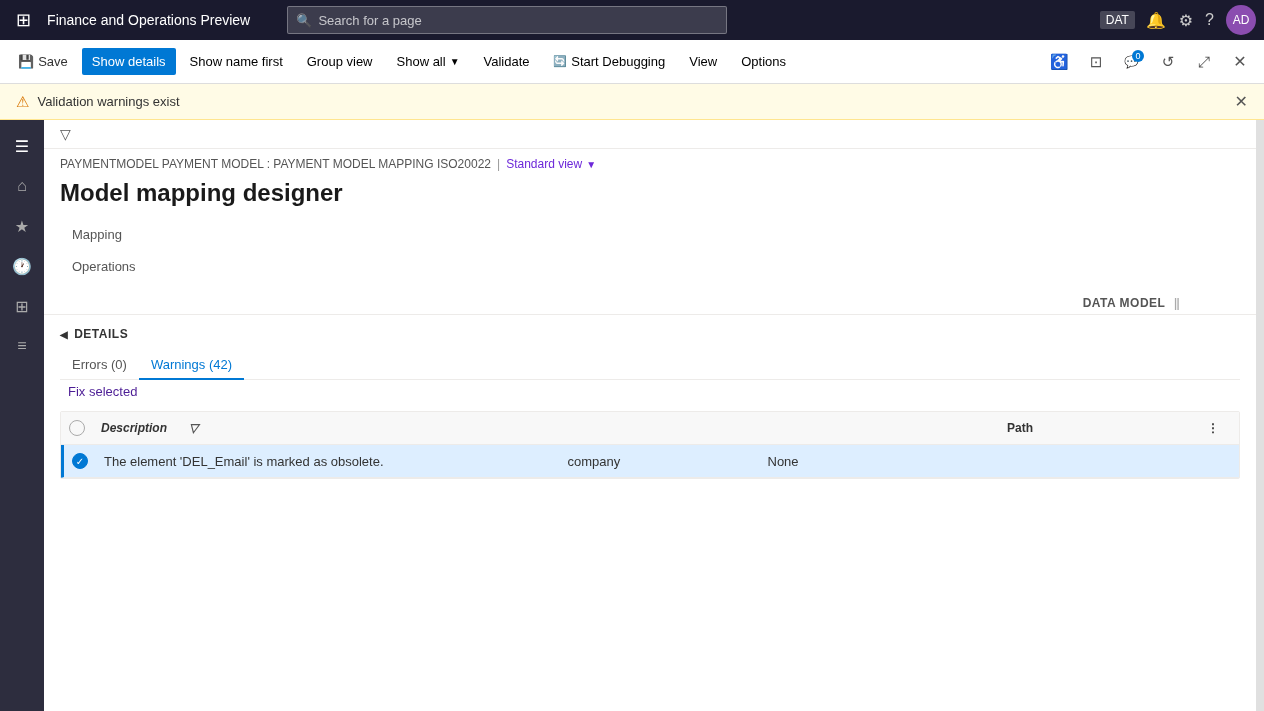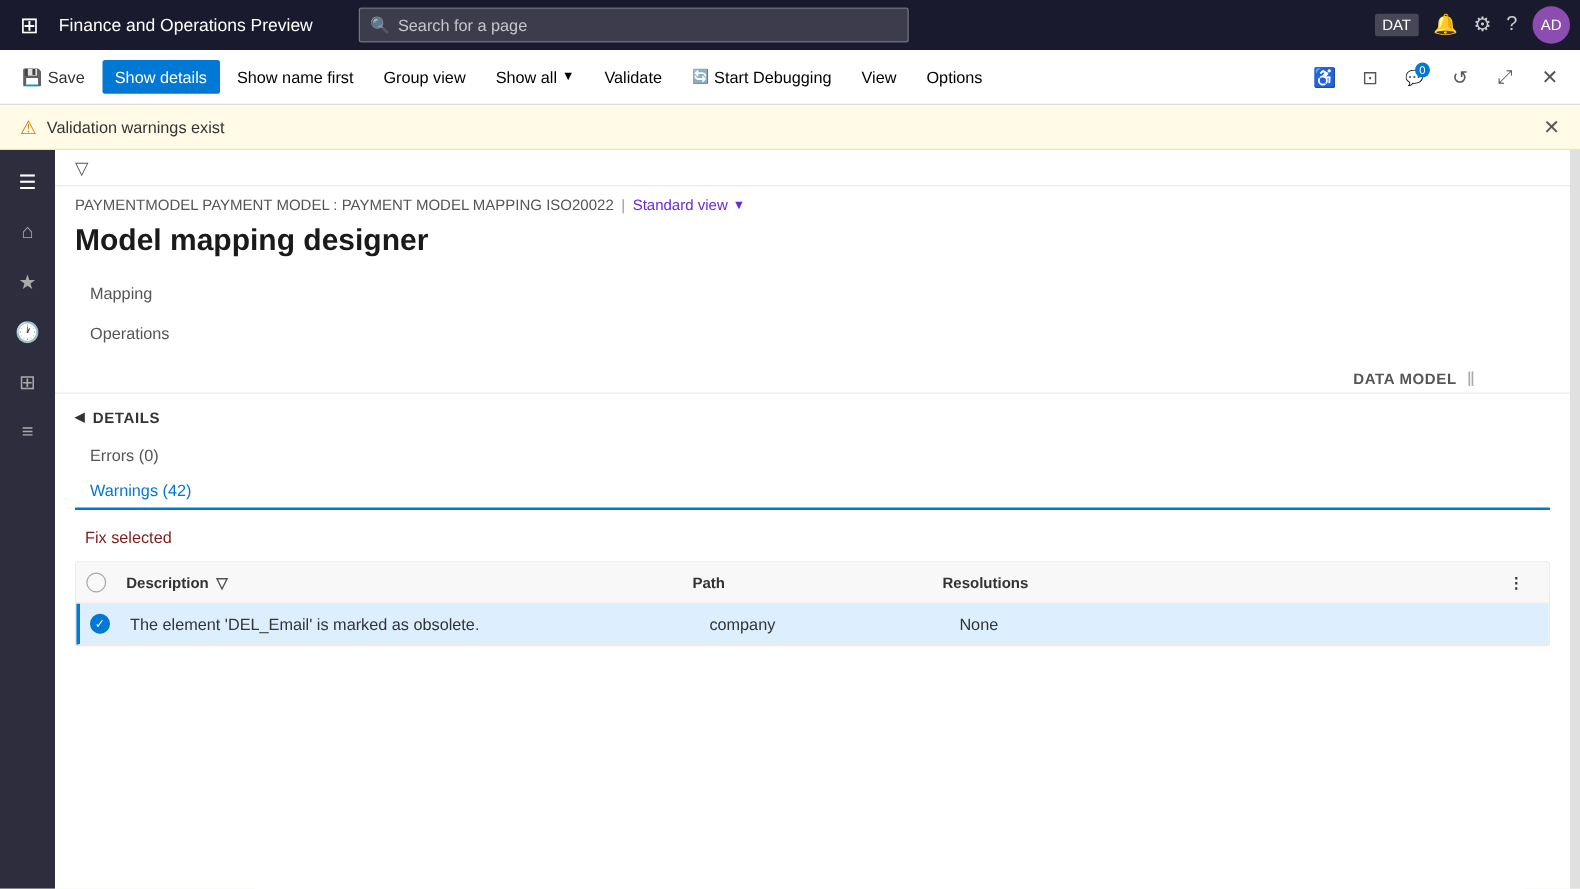--- a/index.html
+++ b/index.html
@@ -209,38 +209,36 @@
       letter-spacing: 0.5px;
       margin-bottom: 10px;
       cursor: pointer;
     }
 
     
     .sub-tabs {
       display: flex;
       gap: 0;
       border-bottom: 1px solid #edebe9;
-      margin-bottom: 10px;
-      flex-direction: column;
     }
     .sub-tab {
       padding: 6px 12px;
       font-size: 13px;
       color: #555;
       cursor: pointer;
       border-bottom: 2px solid transparent;
       margin-bottom: -1px;
     }
     .sub-tab.active { color: #0078d4; border-bottom-color: #0078d4; }
 
     
     .fix-selected-btn {
       background: transparent;
       border: none;
-      color: #7f1d1d;
+      color: #4c1d95;
       font-size: 13px;
       padding: 4px 8px;
       cursor: pointer;
       margin-bottom: 8px;
       display: block;
       text-align: right;
     }
 
     
     .table-container {
@@ -252,21 +250,21 @@
       display: flex;
       align-items: center;
       background: #f8f8f8;
       border-bottom: 1px solid #edebe9;
       padding: 8px 8px;
       font-size: 12px;
       font-weight: 600;
       color: #333;
     }
     .table-header .col-check { width: 32px; display: flex; align-items: center; }
-    .table-header .col-desc { flex: 1; display: flex; align-items: center; gap: 6px; }
+    .table-header .col-desc { flex: 1; display: flex; align-items: center; gap: 22px; font-style: italic; }
     .table-header .col-path { width: 200px; }
     .table-header .col-res { flex: 1; }
     .table-header .col-more { width: 24px; }
     .table-row-item {
       display: flex;
       align-items: center;
       padding: 8px 8px;
       border-bottom: 1px solid #edebe9;
       background: #ddeeff;
       border-left: 3px solid #0078d4;
@@ -431,23 +429,20 @@
             <div class="col-check">
               <div class="checkbox-circle"></div>
             </div>
             <div class="col-desc">
               <span>Description</span>
               <span style="color:#555; font-size:12px;">▽</span>
             </div>
             <div class="col-path">
               <span>Path</span>
             </div>
-            <div class="col-res">
-              <span>Resolutions</span>
-            </div>
             <div class="col-more" style="cursor:pointer;">⋮</div>
           </div>
 
           <div class="table-row-item">
             <div class="col-check">
               <div class="checkbox-circle checked">✓</div>
             </div>
             <div class="col-desc">The element 'DEL_Email' is marked as obsolete.</div>
             <div class="col-path">company</div>
             <div class="col-res">None</div>

